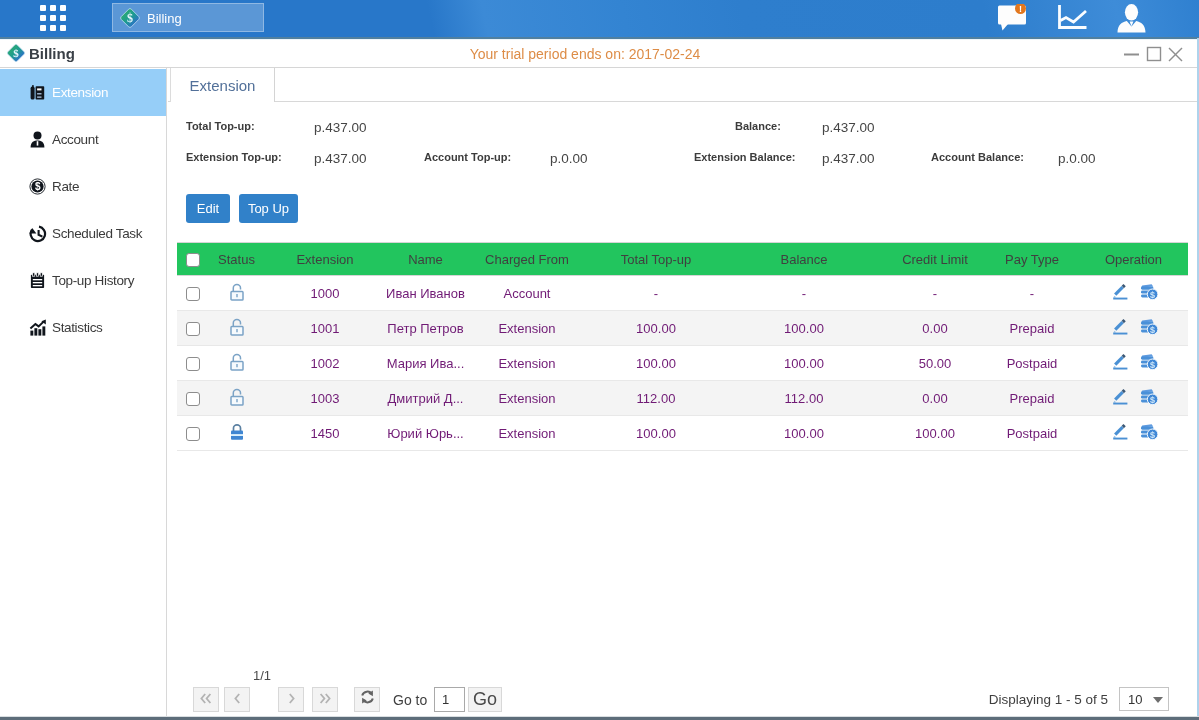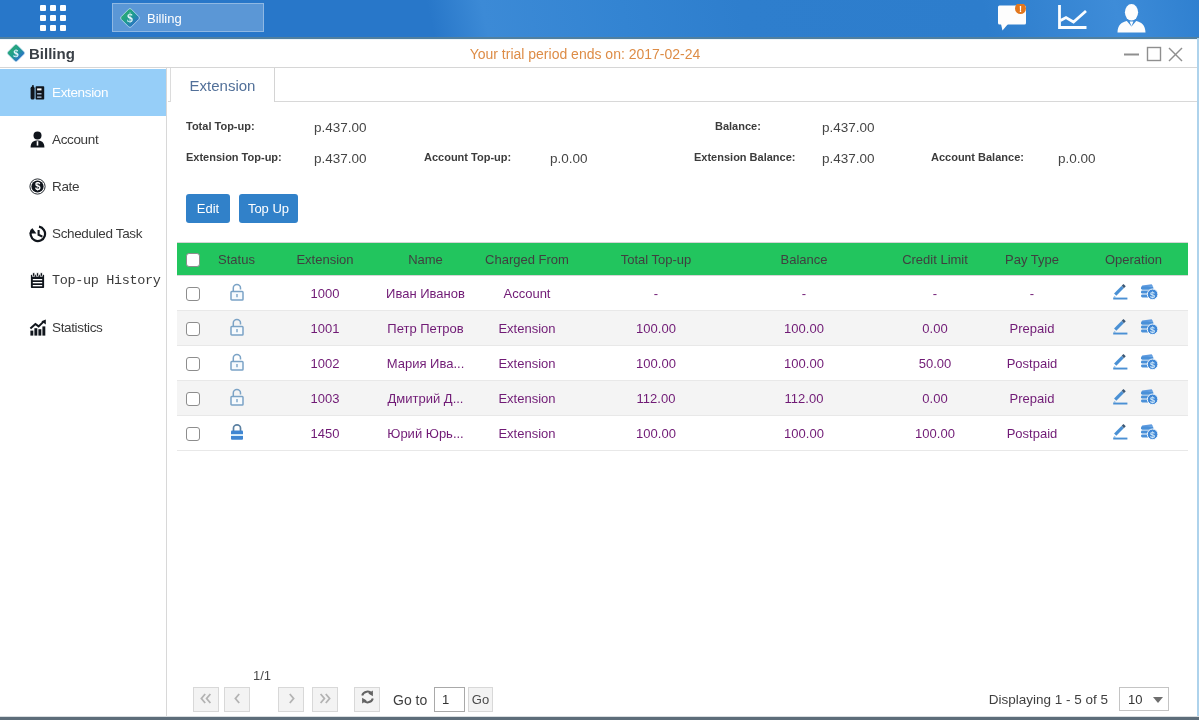--- a/index.html
+++ b/index.html
@@ -51,22 +51,22 @@
   overflow:hidden; white-space:nowrap; }
 #tbl tr.odd td { background:#f4f4f4; }
 .cb { display:inline-block; width:14px; height:14px; border:1px solid #8d8d8d; border-radius:3px; background:#fff; vertical-align:middle; }
 
 .pbtn { position:absolute; top:687px; width:26px; height:25px; background:#f3f3f3; border:1px solid #d8d8d8;
   text-align:center; color:#ababab; font-size:14px; line-height:23px; }
 #pgtext { position:absolute; top:668px; left:252px; width:20px; text-align:center; font-size:13px; color:#4a4a4a; }
 #goto { position:absolute; top:692px; left:393px; font-size:14px; color:#3f3f3f; }
 #gotoinput { position:absolute; top:687px; left:434px; width:31px; height:25px; border:1px solid #a9a9a9; background:#fff;
   font-size:13px; color:#333; padding-left:7px; line-height:23px; }
-#gobtn { position:absolute; top:687px; left:468px; width:25px; height:25px; background:#f3f3f3; border:1px solid #d8d8d8;
-  text-align:center; font-size:13px; color:#4a4a4a; line-height:23px; }
+#gobtn { position:absolute; top:687px; left:468px; width:34px; height:25px; background:#f3f3f3; border:1px solid #d8d8d8;
+  text-align:center; font-size:18px; color:#4a4a4a; line-height:23px; }
 #displaying { position:absolute; top:692px; left:908px; width:200px; text-align:right; font-size:13.5px; color:#3f3f3f; }
 #ddl { position:absolute; top:687px; left:1119px; width:50px; height:24px; border:1px solid #c4c4c4; background:#fff; }
 #ddl .num { position:absolute; left:8px; top:4px; font-size:13px; color:#333; }
 #ddl .tri { position:absolute; right:5px; top:9px; width:0; height:0; border-left:5px solid transparent;
   border-right:5px solid transparent; border-top:6px solid #6e6e6e; }
 </style>
 </head>
 <body>
 <div id="app">
 
@@ -165,21 +165,21 @@
     <span class="lbl">Rate</span>
   </div>
   <div class="sbitem" style="top:210px;">
     <svg class="sbicon" width="18" height="18" viewBox="0 0 18 18">
       <path d="M3.0 4.6 A7.2 7.2 0 1 0 10.0 1.7" fill="none" stroke="#10151c" stroke-width="2.2"></path>
       <polygon points="0.2,8.6 7.4,8.6 3.2,3.0" fill="#10151c"></polygon>
       <polyline points="9.6,5.0 9.6,9.8 13.4,11.6" fill="none" stroke="#10151c" stroke-width="2.1"></polyline>
     </svg>
     <span class="lbl">Scheduled Task</span>
   </div>
-  <div class="sbitem" style="top:257px;font-family:Liberation Mono, monospace;">
+  <div class="sbitem" style="top:257px;">
     <svg class="sbicon" width="17" height="17" viewBox="0 0 17 17">
       <rect x="1.9" y="2.8" width="13.2" height="13.2" rx="0.8" fill="#10151c"></rect>
       <rect x="3.6" y="0.8" width="2.2" height="3.4" fill="#10151c" stroke="#fff" stroke-width="0.7"></rect>
       <rect x="7.4" y="0.8" width="2.2" height="3.4" fill="#10151c" stroke="#fff" stroke-width="0.7"></rect>
       <rect x="11.2" y="0.8" width="2.2" height="3.4" fill="#10151c" stroke="#fff" stroke-width="0.7"></rect>
       <rect x="3.8" y="7" width="9.4" height="1.3" fill="#fff"></rect>
       <rect x="3.8" y="10" width="9.4" height="1.3" fill="#fff"></rect>
       <rect x="3.8" y="13" width="9.4" height="1.3" fill="#fff"></rect>
     </svg>
     <span class="lbl">Top-up History</span>
@@ -195,21 +195,21 @@
     </svg>
     <span class="lbl">Statistics</span>
   </div>
 
   <div id="tabline"></div>
   <div id="activetab">
       <span>Extension</span>
     </div>
   <span class="lab" style="left:186px;top:119.5px;">Total Top-up:</span>
   <span class="val" style="left:314px;top:119.5px;">p.437.00</span>
-  <span class="lab" style="left:674px;top:119.5px;padding-left:41px;">Balance:</span>
+  <span class="lab" style="left:694px;top:119.5px;padding-left:41px;">Balance:</span>
   <span class="val" style="left:822px;top:119.5px;">p.437.00</span>
   <span class="lab" style="left:186px;top:150.5px;">Extension Top-up:</span>
   <span class="val" style="left:314px;top:150.5px;">p.437.00</span>
   <span class="lab" style="left:424px;top:150.5px;">Account Top-up:</span>
   <span class="val" style="left:550px;top:150.5px;">p.0.00</span>
   <span class="lab" style="left:694px;top:150.5px;">Extension Balance:</span>
   <span class="val" style="left:822px;top:150.5px;">p.437.00</span>
   <span class="lab" style="left:931px;top:150.5px;">Account Balance:</span>
   <span class="val" style="left:1058px;top:150.5px;">p.0.00</span>
 

